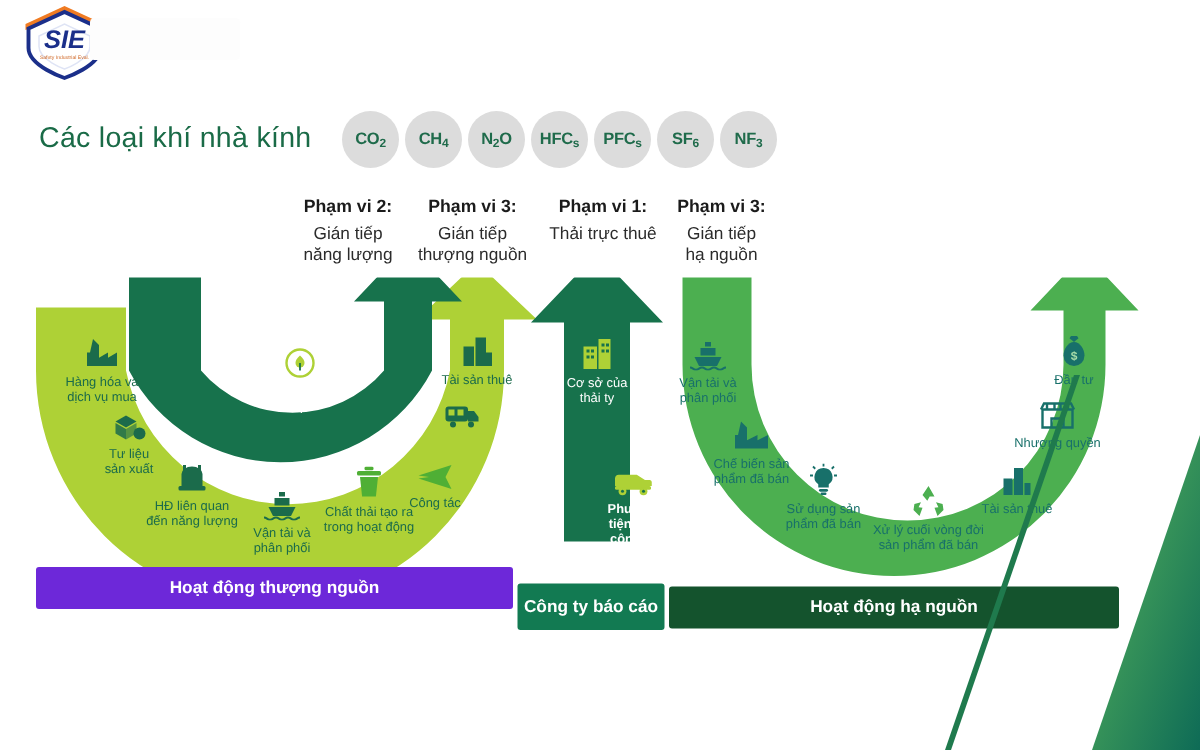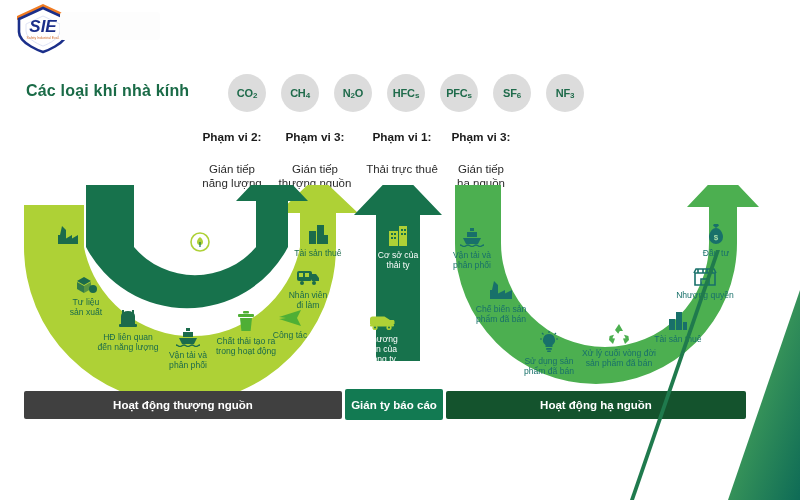--- a/index.html
+++ b/index.html
@@ -13,35 +13,35 @@
   
   .logo{position:absolute;left:12px;top:2px;width:62px;height:52px;}
   .logo-watermark{
     position:absolute;left:60px;top:12px;width:100px;height:28px;
     background:#fdfdfd;border-radius:3px;
   }
 
   
   .title{
     position:absolute;left:26px;top:82px;
-    font-size:16px;font-weight:bold;color:#1a6b47;letter-spacing:.2px;
+    font-size:19px;font-weight:normal;color:#1a6b47;letter-spacing:.2px;
     white-space:nowrap;
   }
-  .gas-row{position:absolute;left:228px;top:74px;display:flex;gap:15px;}
+  .gas-row{position:absolute;left:228px;top:74px;display:flex;gap:4px;}
   .gas-bubble{
     width:38px;height:38px;border-radius:50%;
     background:#dcdcdc;
     display:flex;align-items:center;justify-content:center;
     font-size:11px;font-weight:bold;color:#1f6b4b;letter-spacing:-.2px;
   }
   .gas-bubble sub{font-size:8px;vertical-align:baseline;position:relative;top:2px;}
 
   
   .scope{position:absolute;text-align:center;line-height:14.5px;color:#2b2b2b;font-size:11.5px;}
-  .scope b{display:block;font-size:11.8px;font-weight:bold;color:#1b1b1b;margin-bottom:17px;}
+  .scope b{display:block;font-size:11.8px;font-weight:bold;color:#1b1b1b;margin-bottom:4px;}
   .scope-0{left:186px;top:130px;width:92px;}
   .scope-1{left:267px;top:130px;width:96px;}
   .scope-2{left:354px;top:130px;width:96px;}
   .scope-3{left:436px;top:130px;width:90px;}
 
   
   #diagram{position:absolute;left:0;top:185px;width:800px;height:210px;}
 
   
   .node{position:absolute;text-align:center;width:86px;margin-left:-43px;}
@@ -50,21 +50,21 @@
   .node.dark .lbl{color:#1b6b4b;}
   .node.onDark .lbl{color:#ffffff;}
   .node.teal .lbl{color:#18706a;}
 
   
   .bar{
     position:absolute;height:28px;border-radius:2px;
     display:flex;align-items:center;justify-content:center;
     color:#ffffff;font-size:11.5px;font-weight:bold;
   }
-  .bar-up{left:24px;top:391px;width:318px;background:#404040;}
+  .bar-up{left:24px;top:378px;width:318px;background:#6d28d9;}
   .bar-mid{left:345px;top:389px;width:98px;height:31px;background:#127a52;}
   .bar-down{left:446px;top:391px;width:300px;background:#14532d;}
 
   
   .deco{position:absolute;right:0;bottom:0;width:190px;height:250px;overflow:hidden;}
 </style>
 </head>
 <body>
 
 <div id="stage">
@@ -179,20 +179,22 @@
            Z"></path>
     </svg>
   </div>
 
   <div class="node dark" style="left:68px;top:220px;">
     <div class="ico">
       <svg width="24" height="22" viewBox="0 0 24 22" fill="#1b6b4b">
         <path d="M2 20h20v-9l-6 3.5V11l-6 3.5V6L6 2 4 11H2z"></path>
       </svg>
     </div>
+    <div class="lbl">Hàng hóa và
+dịch vụ mua</div>
   </div>
 
   <div class="node dark" style="left:86px;top:268px;">
     <div class="ico">
       <svg width="24" height="22" viewBox="0 0 24 22" fill="#1b6b4b">
         <path d="M3 9l7-4 7 4-7 4z"></path>
           <path d="M3 10v7l7 4v-7z" opacity=".85"></path>
         <path d="M17 10v7l-7 4v-7z" opacity=".6"></path>
         <circle cx="19" cy="17" r="4" fill="#1b6b4b"></circle>
       </svg>
@@ -252,22 +254,20 @@
     <div class="ico">
       <svg width="26" height="20" viewBox="0 0 26 20" fill="#1b6b4b">
         <rect x="2" y="4" width="15" height="10" rx="2"></rect>
         <path d="M17 7h4l3 4v3h-7z"></path>
         <rect x="4" y="6" width="4" height="4" fill="#aed136"></rect>
         <rect x="10" y="6" width="4" height="4" fill="#aed136"></rect>
         <circle cx="7" cy="16" r="2"></circle>
           <circle cx="19" cy="16" r="2"></circle>
       </svg>
     </div>
-    <div class="lbl">Nhân viên
-đi làm</div>
   </div>
 
   <div class="node dark" style="left:318px;top:219px;">
     <div class="ico">
       <svg width="24" height="22" viewBox="0 0 24 22" fill="#1b6b4b">
         <rect x="3" y="8" width="7" height="13"></rect>
           <rect x="11" y="2" width="7" height="19"></rect>
         <rect x="18" y="12" width="4" height="9"></rect>
       </svg>
     </div>
@@ -298,21 +298,21 @@
         <rect x="15" y="4" width="2" height="2" fill="#17724c"></rect>
           <rect x="18" y="4" width="2" height="2" fill="#17724c"></rect>
         <rect x="15" y="8" width="2" height="2" fill="#17724c"></rect>
           <rect x="18" y="8" width="2" height="2" fill="#17724c"></rect>
       </svg>
     </div>
     <div class="lbl">Cơ sở của
 thải ty</div>
   </div>
 
-  <div class="node onDark" style="left:382px;top:305px;">
+  <div class="node onDark" style="left:422px;top:305px;font-weight:bold;">
     <div class="ico">
       <svg width="28" height="18" viewBox="0 0 28 18" fill="#aed136">
         <path d="M2 11V6c0-1.5 1-2.5 2.5-2.5h12L22 7h3c1 0 1.5.7 1.5 1.5V11z"></path>
         <rect x="2" y="11" width="24" height="2.5" rx="1"></rect>
         <circle cx="7" cy="14.5" r="2.6" fill="#aed136"></circle>
           <circle cx="21" cy="14.5" r="2.6" fill="#aed136"></circle>
         <circle cx="7" cy="14.5" r="1" fill="#17724c"></circle>
           <circle cx="21" cy="14.5" r="1" fill="#17724c"></circle>
       </svg>
     </div>
@@ -337,21 +337,21 @@
   <div class="node teal" style="left:501px;top:275px;">
     <div class="ico">
       <svg width="26" height="22" viewBox="0 0 26 22" fill="#18706a">
         <path d="M2 20h22v-9l-7 3.5V11l-7 3.5V6L6 2 4 11H2z"></path>
       </svg>
     </div>
     <div class="lbl">Chế biến sản
 phẩm đã bán</div>
   </div>
 
-  <div class="node teal" style="left:549px;top:327px;">
+  <div class="node teal" style="left:549px;top:305px;">
     <div class="ico">
       <svg width="22" height="22" viewBox="0 0 22 22" fill="#18706a">
         <path d="M11 3a6 6 0 00-3.5 10.9V16h7v-2.1A6 6 0 0011 3z"></path>
         <rect x="8" y="17" width="6" height="1.8" rx=".9"></rect>
         <rect x="9" y="19.4" width="4" height="1.6" rx=".8"></rect>
         <path d="M11 0v2M2 8h2M18 8h2M4 2l1.5 1.5M18 2l-1.5 1.5" stroke="#18706a" stroke-width="1.2"></path>
       </svg>
     </div>
     <div class="lbl">Sử dụng sản
 phẩm đã bán</div>
@@ -397,21 +397,21 @@
       <svg width="22" height="22" viewBox="0 0 22 22" fill="#18706a">
         <path d="M11 5c-4 0-7 5-7 9a7 7 0 0014 0c0-4-3-9-7-9z"></path>
         <path d="M8 2.5L11 5l3-2.5-1-1.5H9z"></path>
         <text x="11" y="17" text-anchor="middle" font-size="8" font-weight="bold" fill="#a8dca8" font-family="Liberation Sans, sans-serif">$</text>
       </svg>
     </div>
     <div class="lbl">Đầu tư</div>
   </div>
 
   <div class="bar bar-up">Hoạt động thượng nguồn</div>
-  <div class="bar bar-mid">Gián ty báo cáo</div>
+  <div class="bar bar-mid">Công ty báo cáo</div>
   <div class="bar bar-down">Hoạt động hạ nguồn</div>
 
   <div class="deco">
     <svg width="190" height="250" viewBox="0 0 190 250">
       <defs>
         <linearGradient id="gr" x1="0" y1="0" x2="1" y2="1">
           <stop offset="0%" stop-color="#5cb85c"></stop>
           <stop offset="100%" stop-color="#0e6b56"></stop>
         </linearGradient>
       </defs>

